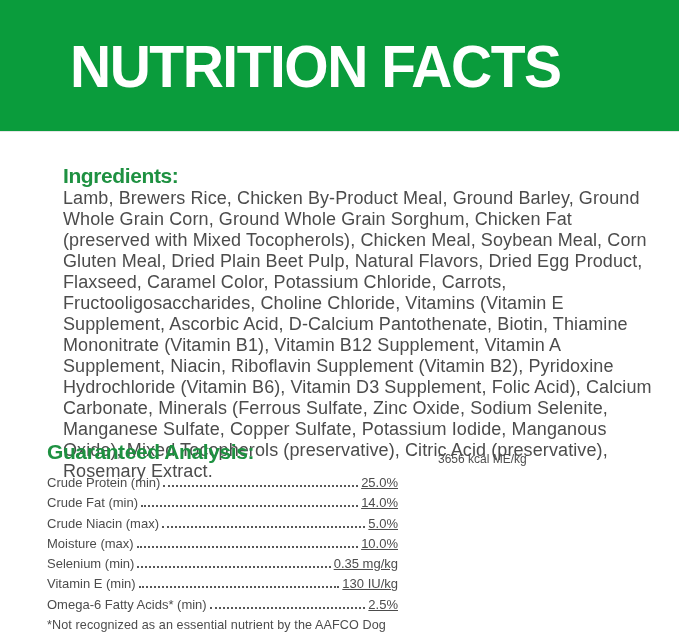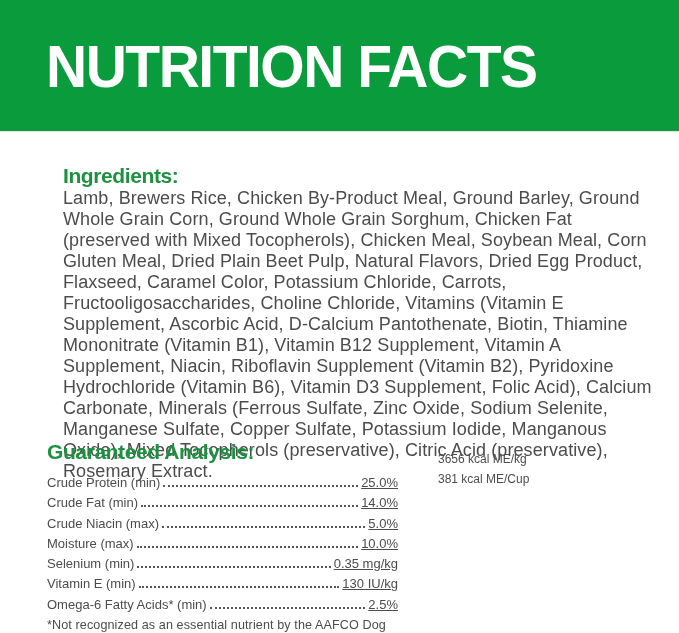--- a/index.html
+++ b/index.html
@@ -21,21 +21,21 @@
     width: 679px; height: 633px;
     background: var(--bg);
   }
   .banner {
     position: absolute;
     left: 0; top: 0;
     width: 679px; height: 131px;
     background: var(--banner-green);
     display: flex;
     align-items: center;
-    padding-left: 46px;
+    padding-left: 70px;
     box-shadow: 0 1px 0 rgba(0,0,0,0.10);
   }
   .banner-title {
     color: #ffffff;
     font-size: 57px;
     font-weight: 800;
     letter-spacing: -1.5px;
     white-space: nowrap;
     transform: scaleY(1.04);
     transform-origin: left center;
@@ -154,17 +154,16 @@
         <span class="ga-value">2.5%</span>
       </div>
     </div>
 
     <div class="ga-footnote">*Not recognized as an essential nutrient by the AAFCO Dog Food Nutrient Profiles.</div>
   </div>
 
   <div class="calories">
     <div class="cal-lines">
       <div>3656 kcal ME/kg</div>
-      <div>381 kcal ME/Cup</div>
     </div>
   </div>
 
 </div>
 
 </body></html>

